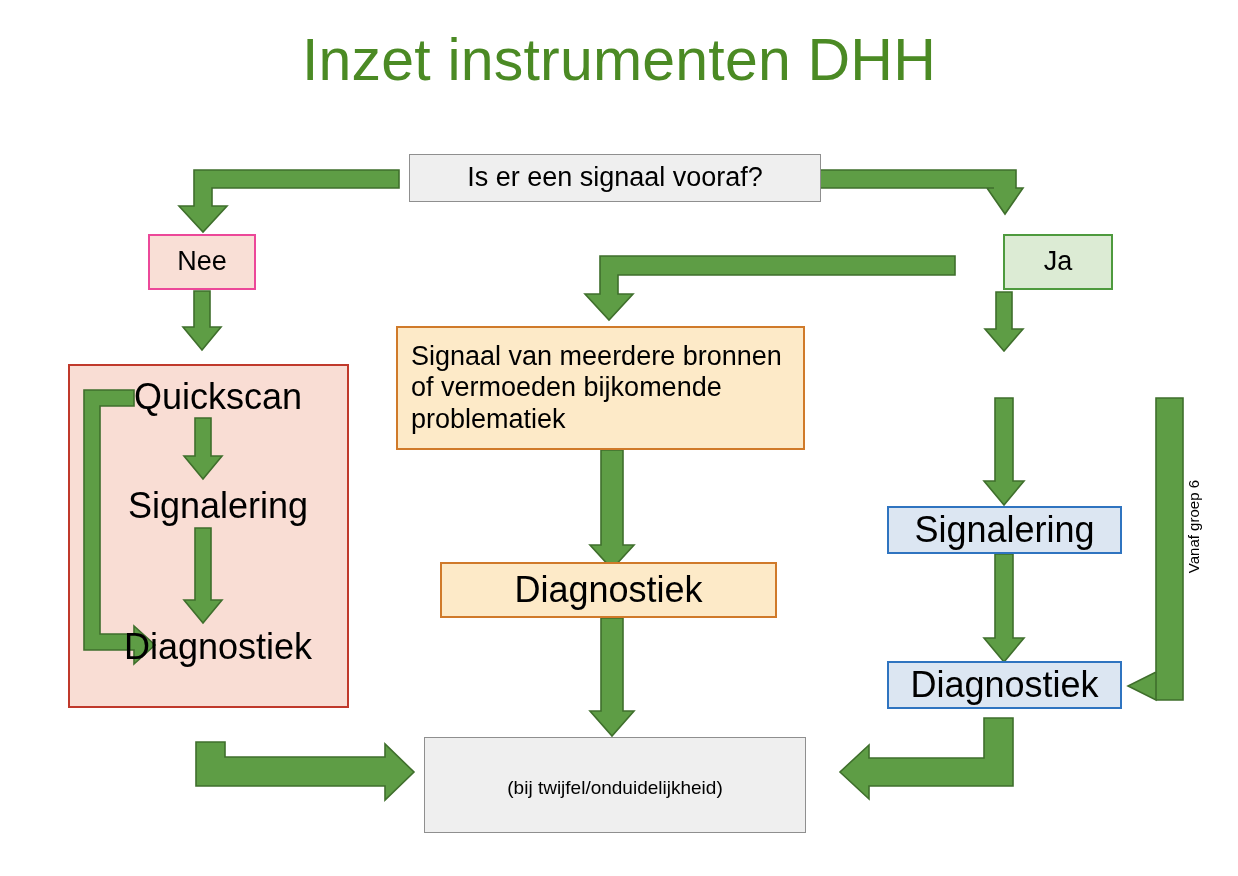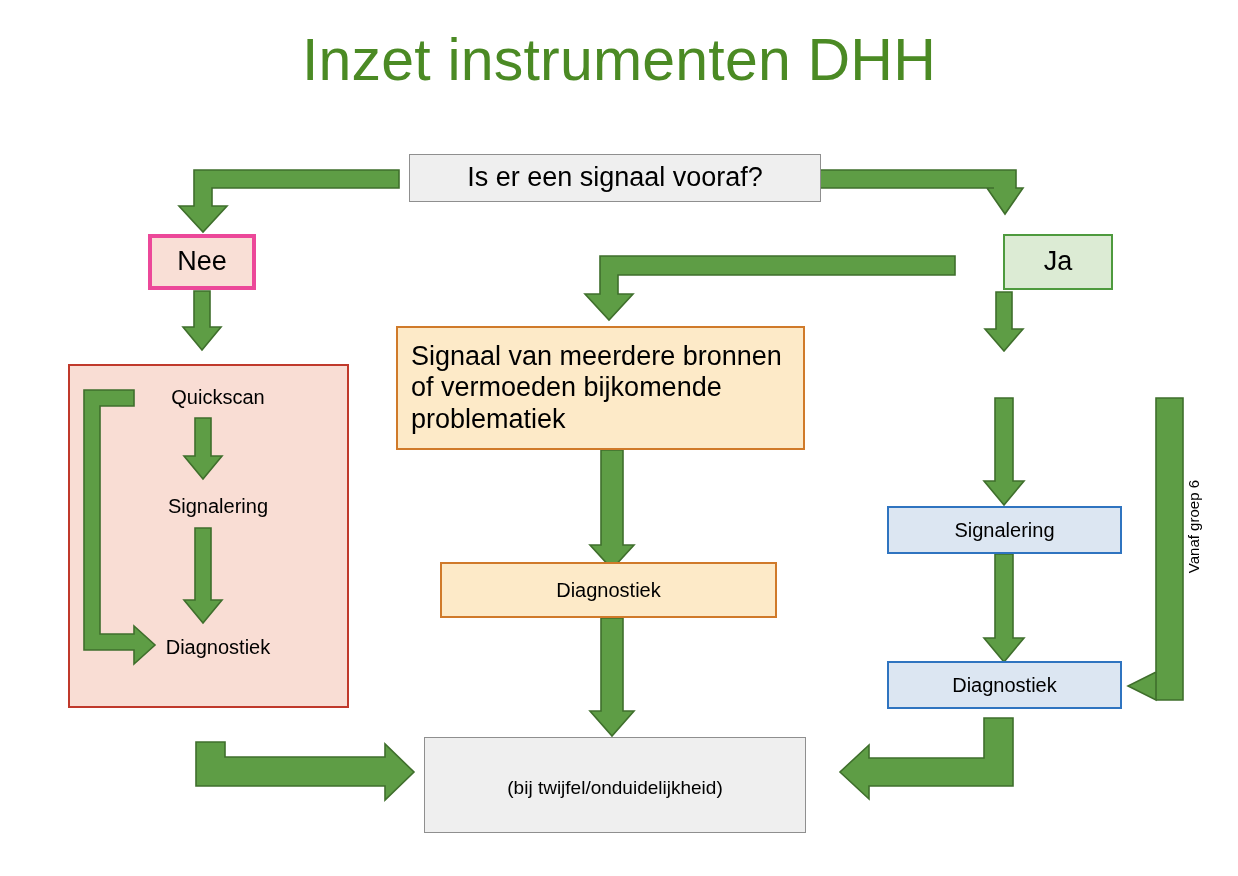--- a/index.html
+++ b/index.html
@@ -40,21 +40,21 @@
     white-space: nowrap;
   }
 
   
   .box-gray {
     background: #efefef;
     border: 1px solid #8f8f8f;
   }
   .box-red {
     background: #f9dfd6;
-    border: 4px solid #ec4899;
+    border: 2px solid #ec4899;
   }
   .box-green {
     background: #dcebd4;
     border: 2px solid #4e9a3e;
     margin-left: 48px;
   }
   .box-blue {
     background: #dce6f2;
     border: 2px solid #2f74c0;
   }
@@ -64,21 +64,21 @@
   }
   .panel-red {
     background: #f9ddd4;
     border: 2px solid #c0392b;
   }
   .plain {
     background: transparent;
     border: none;
   }
   .t26 { font-size: 27px; }
-  .t28 { font-size: 20px; }
+  .t28 { font-size: 36px; }
 
   .left-align {
     justify-content: flex-end;
     text-align: left;
     padding-left: 13px;
     padding-right: 8px;
   }
   .stack {
     flex-direction: column;
     justify-content: center;

